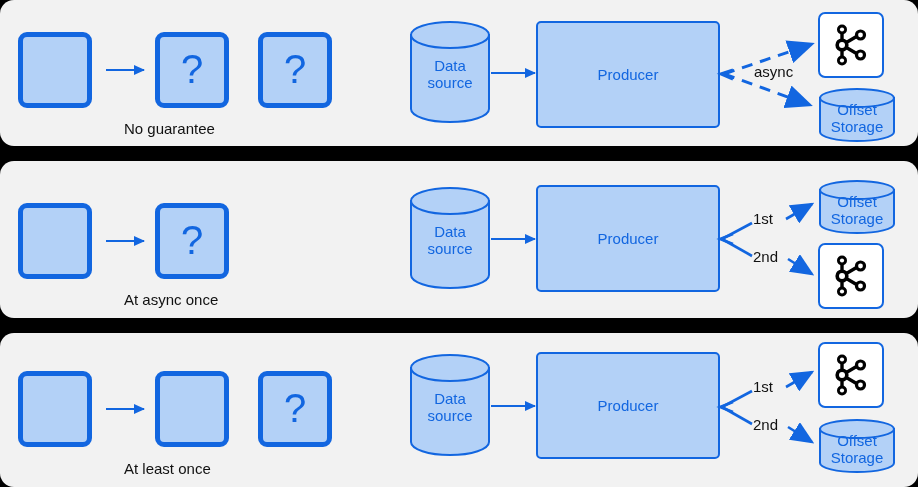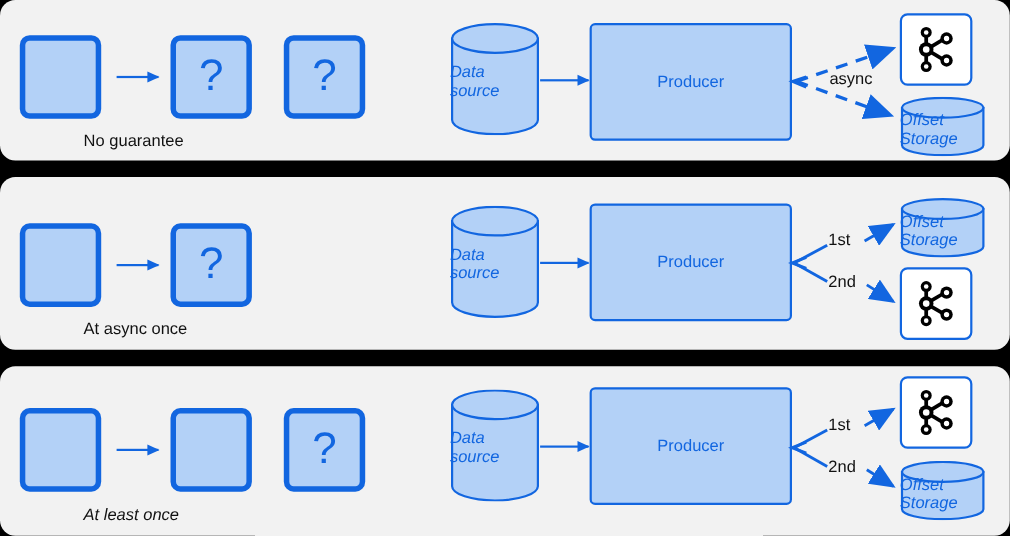--- a/index.html
+++ b/index.html
@@ -17,27 +17,27 @@
           background:#b3d1f7;border:5px solid #1266e0;border-radius:9px;
           display:flex;align-items:center;justify-content:center;}
   .msgbox .qmark{color:#1266e0;font-size:40px;font-weight:400;line-height:1;
                  transform:translateY(-1px);}
 
   .arrow-h{position:absolute;height:2px;background:#1266e0;}
   .arrow-h::after{content:"";position:absolute;right:-1px;top:-4px;
       border-left:11px solid #1266e0;border-top:5px solid transparent;
       border-bottom:5px solid transparent;}
 
-  .caption{position:absolute;color:#111;font-size:15px;white-space:nowrap;}
+  .caption{position:absolute;color:#111;font-size:15px;white-space:nowrap;margin-left:48px;}
 
   
   .cyl{position:absolute;}
   .cyl svg{display:block;}
-  .cyl .cyl-label{position:absolute;left:0;width:100%;text-align:left;
-      color:#1266e0;font-size:15px;line-height:17px;font-style:italic;}
+  .cyl .cyl-label{position:absolute;left:0;width:100%;text-align:center;
+      color:#1266e0;font-size:15px;line-height:17px;}
 
   
   .producer{position:absolute;box-sizing:border-box;background:#b3d1f7;
       border:2px solid #1266e0;border-radius:5px;display:flex;
       align-items:center;justify-content:center;color:#1266e0;font-size:15px;}
 
   
   .kafka{position:absolute;box-sizing:border-box;background:#ffffff;
       border:2px solid #1266e0;border-radius:7px;
       display:flex;align-items:center;justify-content:center;}
@@ -217,21 +217,21 @@
     <div class="msgbox" style="left:18px;top:38px;">
       <span class="qmark"></span>
     </div>
     <div class="arrow-h" style="left:106px;top:75px;width:38px;"></div>
     <div class="msgbox" style="left:155px;top:38px;">
       <span class="qmark"></span>
     </div>
     <div class="msgbox" style="left:258px;top:38px;">
       <span class="qmark">?</span>
     </div>
-    <div class="caption" style="left:76px;top:127px;font-style:italic;">At least once</div>
+    <div class="caption" style="left:76px;top:127px;">At least once</div>
 
     <div class="cyl" style="left:409px;top:21px;width:82px;height:102px;">
       <svg width="82" height="102" viewBox="0 0 82 102">
         <path d="M2,14 L2,88 A39,13 0 0 0 80,88 L80,14 Z" fill="#b3d1f7" stroke="#1266e0" stroke-width="2"></path>
         <ellipse cx="41" cy="14" rx="39" ry="13" fill="#b3d1f7" stroke="#1266e0" stroke-width="2"></ellipse>
       </svg>
       <div class="cyl-label" style="top:36px;">Data</div>
       <div class="cyl-label" style="top:53px;">source</div>
     </div>
 

